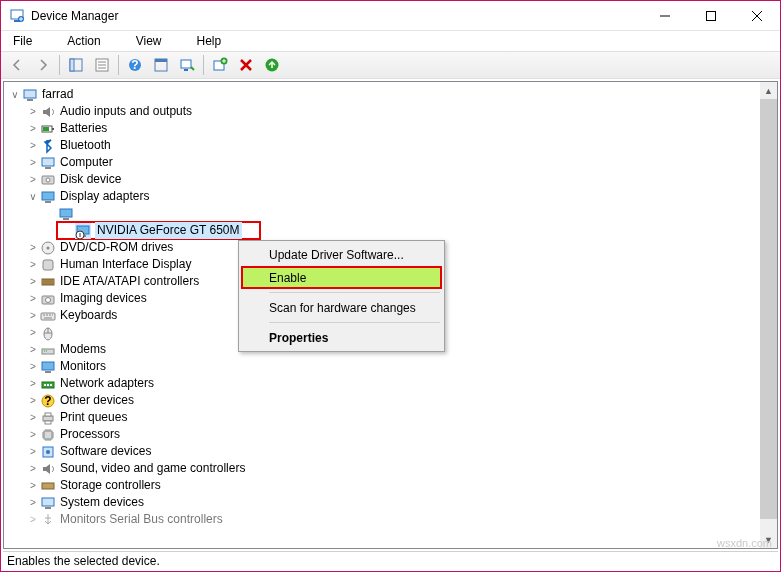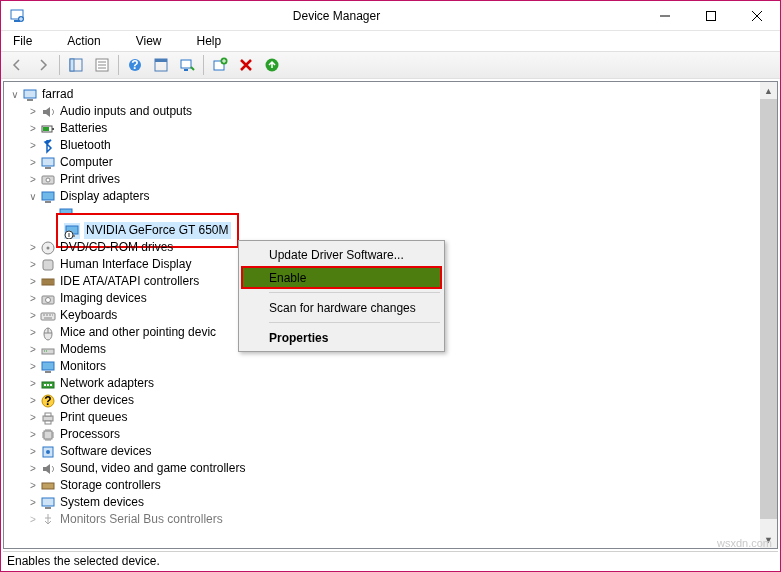--- a/index.html
+++ b/index.html
@@ -1,54 +1,54 @@
 <!DOCTYPE html>
 <html><head>
 <meta charset="utf-8">
 <style>
 * { box-sizing: border-box; margin: 0; padding: 0; font-family: "Segoe UI", Tahoma, sans-serif; font-size: 12px; }
 body { background: #fff; width: 781px; height: 572px; border: 1px solid #c01265; position: relative; overflow: hidden; }
 
 
 .titlebar { height: 30px; display: flex; align-items: center; padding: 0 0 0 8px; border-bottom: 1px solid #e5e5e5; }
 .titlebar .ico { width: 16px; height: 16px; margin-right: 6px; display: inline-flex; align-items: center; justify-content: center; }
-.titlebar .title { flex: 1; font-size: 12px; text-align: center; }
+.titlebar .title { flex: 1; font-size: 12px; }
 .winbtns { display: flex; height: 100%; }
 .winbtn { width: 46px; height: 100%; display: flex; align-items: center; justify-content: center; }
 
 
 .menubar { height: 20px; display: flex; align-items: center; padding: 0 4px; gap: 19px; }
 .menuitem { padding: 2px 8px; cursor: default; }
 
 
 .toolbar { height: 28px; border-top: 1px solid #e0e0e0; border-bottom: 1px solid #e0e0e0; background: linear-gradient(#f8f8f8,#ececec); display: flex; align-items: center; padding: 0 4px; gap: 2px; }
 .tbtn { width: 24px; height: 24px; display: flex; align-items: center; justify-content: center; border: 1px solid transparent; }
 .tsep { width: 1px; height: 20px; background: #c0c0c0; margin: 0 2px; }
 
 
 .treewrap { position: absolute; top: 80px; left: 2px; right: 2px; bottom: 22px; border: 1px solid #828790; overflow: hidden; }
 .tree { padding: 4px 0 0 4px; line-height: 17px; }
 .node { display: flex; align-items: center; height: 17px; white-space: nowrap; }
 .tw { width: 14px; height: 14px; display: inline-flex; align-items: center; justify-content: center; color: #777; font-size: 10px; }
 .ind { display: inline-block; width: 18px; }
 .nic { width: 16px; height: 16px; margin-right: 4px; display: inline-flex; align-items: center; justify-content: center; }
-.sel { border: 2px solid #e60000; padding: 0 6px; margin-left: -2px; height: 35px; display: inline-flex; align-items: center; background: #fff; }
+.sel { border: 2px solid #e60000; padding: 0 17px; margin-left: -2px; height: 19px; display: inline-flex; align-items: center; background: #fff; }
 .sel .nic { background: #cce8ff; }
 .sel-label { background: #cce8ff; padding: 0 2px; }
 
 
 .vscroll { position: absolute; right: 0; top: 0; bottom: 0; width: 17px; background: #f0f0f0; display: flex; flex-direction: column; }
 .sbtn { height: 17px; display: flex; align-items: center; justify-content: center; color: #606060; font-size: 9px; }
 .thumb { background: #cdcdcd; }
 
 
 .ctxmenu { position: absolute; left: 237px; top: 239px; width: 207px; background: #f0f0f0; border: 1px solid #a0a0a0; box-shadow: 2px 2px 4px rgba(0,0,0,.25); padding: 2px; }
 .ctxitem { height: 23px; display: flex; align-items: center; padding-left: 28px; position: relative; }
 .ctxitem .gutter { position: absolute; left: 0; top: 0; bottom: 0; width: 24px; }
-.ctxitem.hl { border: 2px solid #e60000; background: #4d7c0f; padding-left: 26px; }
+.ctxitem.hl { border: 2px solid #e60000; background: #bef264; padding-left: 26px; }
 .ctxsep { height: 1px; background: #d0d0d0; margin: 3px 2px 3px 28px; }
 .ctxitem.bold { font-weight: bold; }
 
 
 .statusbar { position: absolute; left: 2px; right: 2px; bottom: 2px; height: 18px; border-top: 1px solid #d0d0d0; padding: 1px 4px; font-size: 12px; display: flex; align-items: center; margin-top: 10px; }
 
 
 .wm { position: absolute; right: 8px; bottom: 22px; color: #c9c9c9; font-size: 11px; font-family: Arial, sans-serif; }
 
 svg { display: block; }
@@ -217,21 +217,21 @@
       </div>
     <div class="node">
         <span class="ind"></span>
         <span class="tw">&gt;</span>
         <span class="nic">
           <svg width="16" height="16">
             <rect x="2" y="4" width="12" height="8" rx="1" fill="#d8d8d8" stroke="#888"></rect>
             <circle cx="8" cy="8" r="2" fill="#fff" stroke="#888"></circle>
           </svg>
         </span>
-        <span>Print drives</span>
+        <span>Disk device</span>
       </div>
 
     <div class="node">
         <span class="ind"></span>
         <span class="tw">∨</span>
         <span class="nic">
           <svg width="16" height="16">
             <rect x="2" y="3" width="12" height="8" fill="#6fb8e8" stroke="#2a74c7"></rect>
             <rect x="5" y="12" width="6" height="2" fill="#888"></rect>
           </svg>
@@ -322,21 +322,20 @@
       </div>
     <div class="node">
         <span class="ind"></span>
         <span class="tw">&gt;</span>
         <span class="nic">
           <svg width="16" height="16">
             <ellipse cx="8" cy="9" rx="4" ry="6" fill="#e8e8e8" stroke="#888"></ellipse>
             <path d="M8 3v5M4 8h8" stroke="#888"></path>
           </svg>
         </span>
-        <span>Mice and other pointing devic</span>
       </div>
     <div class="node">
         <span class="ind"></span>
         <span class="tw">&gt;</span>
         <span class="nic">
           <svg width="16" height="16">
             <rect x="2" y="7" width="12" height="5" fill="#d8d8d8" stroke="#888"></rect>
             <path d="M4 9h1M6 9h1" stroke="#2aa02a"></path>
           </svg>
         </span>

